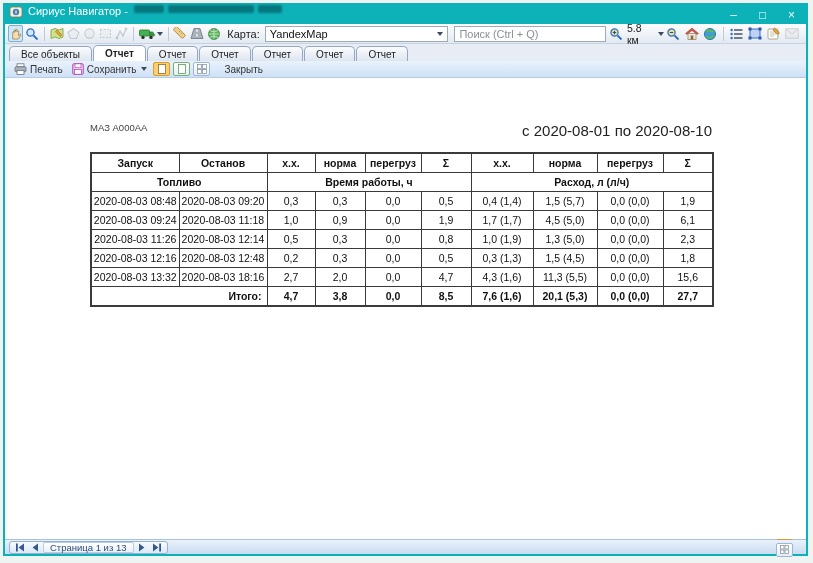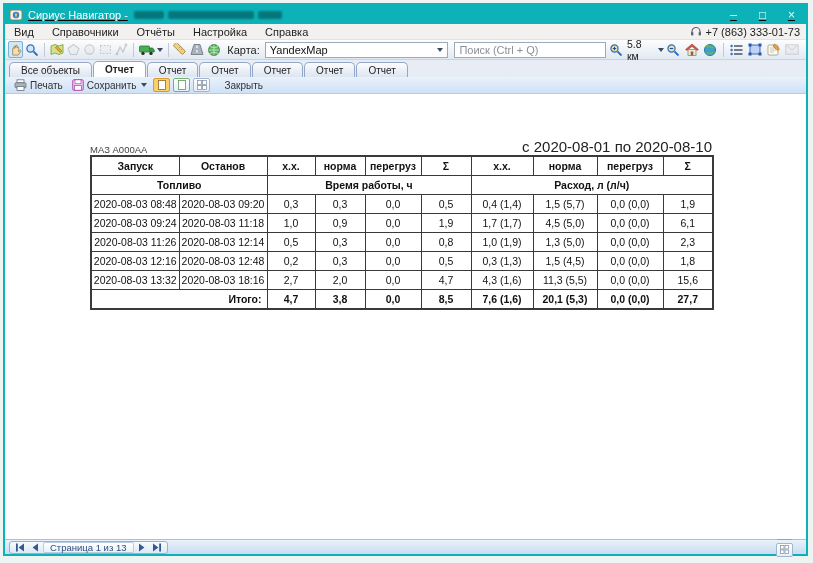--- a/index.html
+++ b/index.html
@@ -6,21 +6,21 @@
   html,body { width:813px; height:563px; font-family:"Liberation Sans", sans-serif; }
   body { background:#edf4f1; position:relative; overflow:hidden; }
 
   .window {
     position:absolute; left:3px; top:3px; width:805px; height:553px;
     border:2px solid #0cb2b8; background:#fff;
     display:flex; flex-direction:column;
   }
 
   
-  .titlebar { height:19px; background:#0cb2b8; display:flex; align-items:center; padding-left:4px; flex:0 0 auto;text-decoration:underline; }
+  .titlebar { height:19px; background:#0cb2b8; display:flex; padding-left:4px; flex:0 0 auto; }
   .app-ico { width:14px; height:13px; margin-right:5px; }
   .title-text { color:#fff; font-size:11px; white-space:nowrap; }
   .redacted { display:inline-flex; gap:4px; margin-left:6px; filter:blur(1.3px); }
   .redacted i { display:inline-block; height:8px; border-radius:2px; background:rgba(0,70,75,.55); }
   .win-controls { margin-left:auto; display:flex; height:100%; }
   .win-btn { width:29px; height:100%; color:#f2ffff; font-size:12px; display:flex; align-items:center; justify-content:center; cursor:default; }
 
   
   .menubar { height:16px; background:#f2f1ef; display:flex; align-items:center; font-size:11px; color:#222; border-bottom:1px solid #e3e2e0; flex:0 0 auto; }
   .menu-item { padding:0 9px; height:100%; display:flex; align-items:center; }
@@ -51,21 +51,21 @@
   
   .rtoolbar { height:17px; background:linear-gradient(#e9f2fc,#cfe1f6); border-bottom:1px solid #b7cbe2; display:flex; align-items:center; font-size:10px; color:#333; gap:3px; padding-left:6px; flex:0 0 auto; }
   .rtb-item { display:flex; align-items:center; gap:3px; padding:0 3px; height:15px; border-radius:2px; }
   .mini-btn { width:17px; height:14px; border:1px solid #9fb6d2; border-radius:2px; background:linear-gradient(#fff,#e4edf8); display:flex; align-items:center; justify-content:center; }
   .mini-btn.orange { background:#fbce6e; border-color:#d79b2f; }
   .mini-btn.green { border-color:#76b276; }
 
   
   .content { flex:1 1 auto; background:#fff; position:relative; overflow:hidden; }
   .report { position:absolute; left:85px; top:44px; width:622px; }
-  .report-head { display:flex; align-items:flex-end; }
+  .report-head { display:flex; align-items:flex-start; margin-bottom:13px; }
   .veh { flex:1; font-size:9.5px; color:#444; }
   .rep-title { font-size:15px; font-weight:bold; color:#111; white-space:nowrap; }
   .period { flex:1; text-align:right; font-size:15px; color:#222; white-space:nowrap; }
 
   table.rep { border-collapse:collapse; width:622px; table-layout:fixed; }
   table.rep th, table.rep td { border:1px solid #3a3a3a; font-size:10.5px; color:#111; text-align:center; padding:3px 1px; overflow:hidden; white-space:nowrap; }
   table.rep { border:2px solid #3a3a3a; }
   table.rep th { font-weight:bold; }
   table.rep tr.total td { font-weight:bold; }
   table.rep td.tot-label { text-align:right; padding-right:5px; }
@@ -100,37 +100,20 @@
         <i style="width:86px"></i>
         <i style="width:24px"></i>
       </span>
     <div class="win-controls">
       <span class="win-btn">–</span>
       <span class="win-btn">□</span>
       <span class="win-btn">×</span>
     </div>
   </div>
 
-  <div class="menubar">
-    <span class="menu-item">Вид</span>
-    <span class="menu-item">Справочники</span>
-    <span class="menu-item">Отчёты</span>
-    <span class="menu-item">Настройка</span>
-    <span class="menu-item">Справка</span>
-    <span class="menu-right">
-      <span>
-        <svg width="12" height="11" viewBox="0 0 12 11">
-            <path d="M2 7 V5.5 a4 4 0 0 1 8 0 V7" fill="none" stroke="#5a6472" stroke-width="1.2"></path>
-            <rect x="1" y="6" width="2.4" height="3.4" rx="1" fill="#5a6472"></rect>
-            <rect x="8.6" y="6" width="2.4" height="3.4" rx="1" fill="#5a6472"></rect>
-          </svg>
-      </span>
-      <span>+7 (863) 333-01-73</span>
-    </span>
-  </div>
 
   <div class="toolbar">
     <span class="tb-ico active">
       <svg width="13" height="13" viewBox="0 0 14 14">
           <path d="M4 13 V6 q0-1 .8-1 q.8 0 .8 1 V4 q0-1 .8-1 q.8 0 .8 1 v1 V3.4 q0-1 .8-1 q.8 0 .8 1 V5 q0-.9.8-.9 q.8 0 .8.9 v4.5 L11.6 8 q.7-.7 1.1 0 q.3.6-.2 1.3 L10 13 Z" fill="#f7dcae" stroke="#8a6a3a" stroke-width="0.7"></path>
         </svg>
     </span>
     <span class="tb-ico">
       <svg width="14" height="14" viewBox="0 0 14 14">
           <circle cx="5.5" cy="5.5" r="3.6" fill="#cfe6fb" stroke="#2b6ec2" stroke-width="1.3"></circle>

